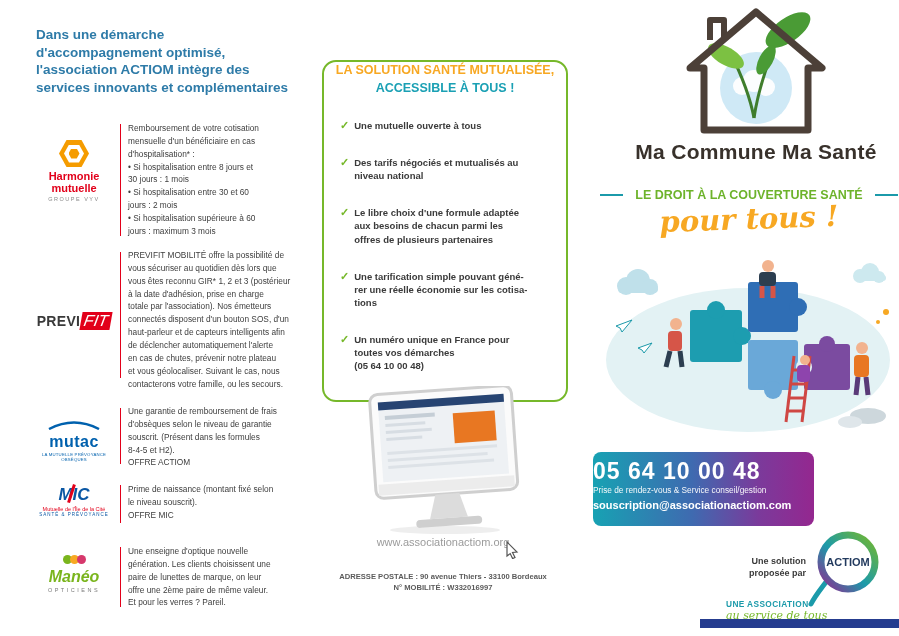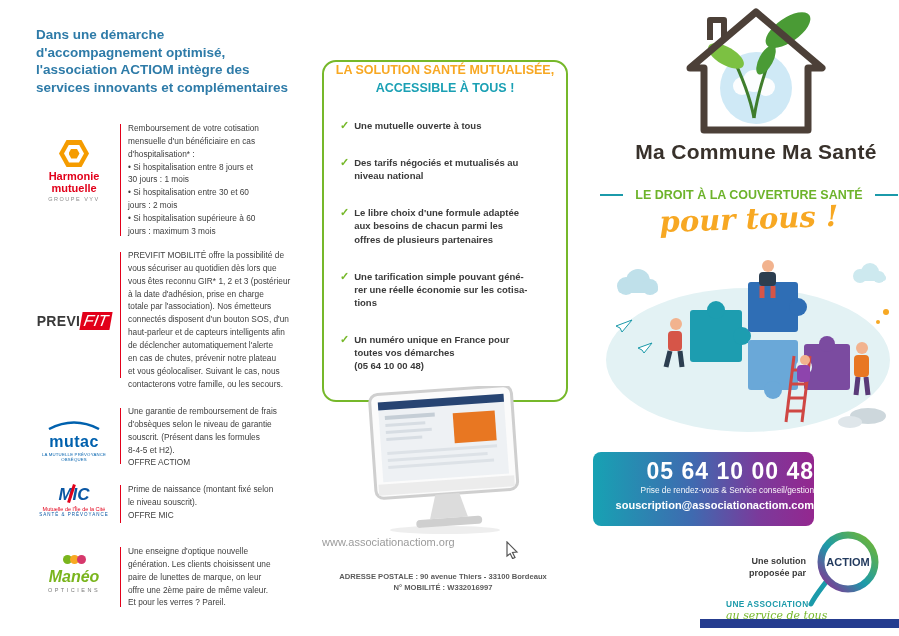--- a/index.html
+++ b/index.html
@@ -40,36 +40,36 @@
 
   
   #green-box{left:322px;top:60px;width:242px;height:338px;border:2px solid #76b82a;border-radius:14px}
   #box-title{text-align:center;padding-top:0;font-size:12.5px;font-weight:700;line-height:1.4}
   .t1{color:#f7a823}
   .t2{color:#1aa0b4}
   #checks{padding:22px 0 0 16px}
   .check{display:flex;margin-bottom:24px;font-size:9.5px;font-weight:700;color:#3a3a3a;line-height:1.38}
   .tick{color:#76b82a;font-size:11px;margin-right:5px;line-height:1.1}
   #computer{left:360px;top:386px}
-  #website{left:322px;top:536px;width:242px;font-size:11px;color:#9b9b9b}
+  #website{left:322px;top:536px;width:242px;text-align:center;font-size:11px;color:#9b9b9b}
   #cursor{left:505px;top:541px}
   #footer{left:318px;top:572px;width:250px;text-align:center}
   #footer .f1{font-size:8.8px;font-weight:700;color:#1f3864;margin-bottom:4px}
   #footer .f2,#footer .f3{font-size:7.6px;font-weight:700;color:#5a5a5a;margin-bottom:2px}
 
   
   #house{left:676px;top:6px}
   #brand{left:596px;top:140px;width:320px;text-align:center;font-size:21px;font-weight:700;color:#38312b;letter-spacing:.3px}
   #tagline{left:600px;top:188px;width:298px;display:flex;align-items:center;gap:12px}
   #tagline .line{flex:1;height:2px;background:#1b9aaa}
   #tagline .txt{font-size:12.5px;font-weight:700;color:#6db32b;white-space:nowrap}
   #script-tagline{left:600px;top:202px;width:298px;text-align:center;font-family:"DejaVu Serif",serif;
                   font-style:italic;font-weight:700;font-size:29px;color:#f7a823;transform:rotate(-2deg)}
   #illu{left:598px;top:248px}
-  #banner{left:593px;top:452px;width:221px;height:74px;border-radius:8px;color:#fff;text-align:right;
+  #banner{left:593px;top:452px;width:221px;height:74px;border-radius:8px;color:#fff;text-align:left;
           background:linear-gradient(90deg,#17a2b3 0%,#3f6ab0 45%,#7b3a9b 75%,#94278f 100%)}
   #banner .ph{font-size:23px;font-weight:700;letter-spacing:1px;padding-top:6px}
   #banner .sub{font-size:8.3px;opacity:.95}
   #banner .em{font-size:11px;font-weight:700;margin-top:4px}
   #solution-note{left:722px;top:556px;width:84px;text-align:right;font-size:9px;font-weight:700;line-height:1.3;color:#3a3a3a}
   #actiom{left:806px;top:528px}
   #association{left:726px;top:599px;width:104px;}
   #association .a1{font-size:8.3px;font-weight:700;color:#1b9aaa;letter-spacing:.4px}
   #association .a2{font-family:"DejaVu Serif",serif;font-style:italic;font-size:11px;color:#76b82a}
   #navy-bar{left:700px;top:619px;width:199px;height:9px;background:#253c8f}

